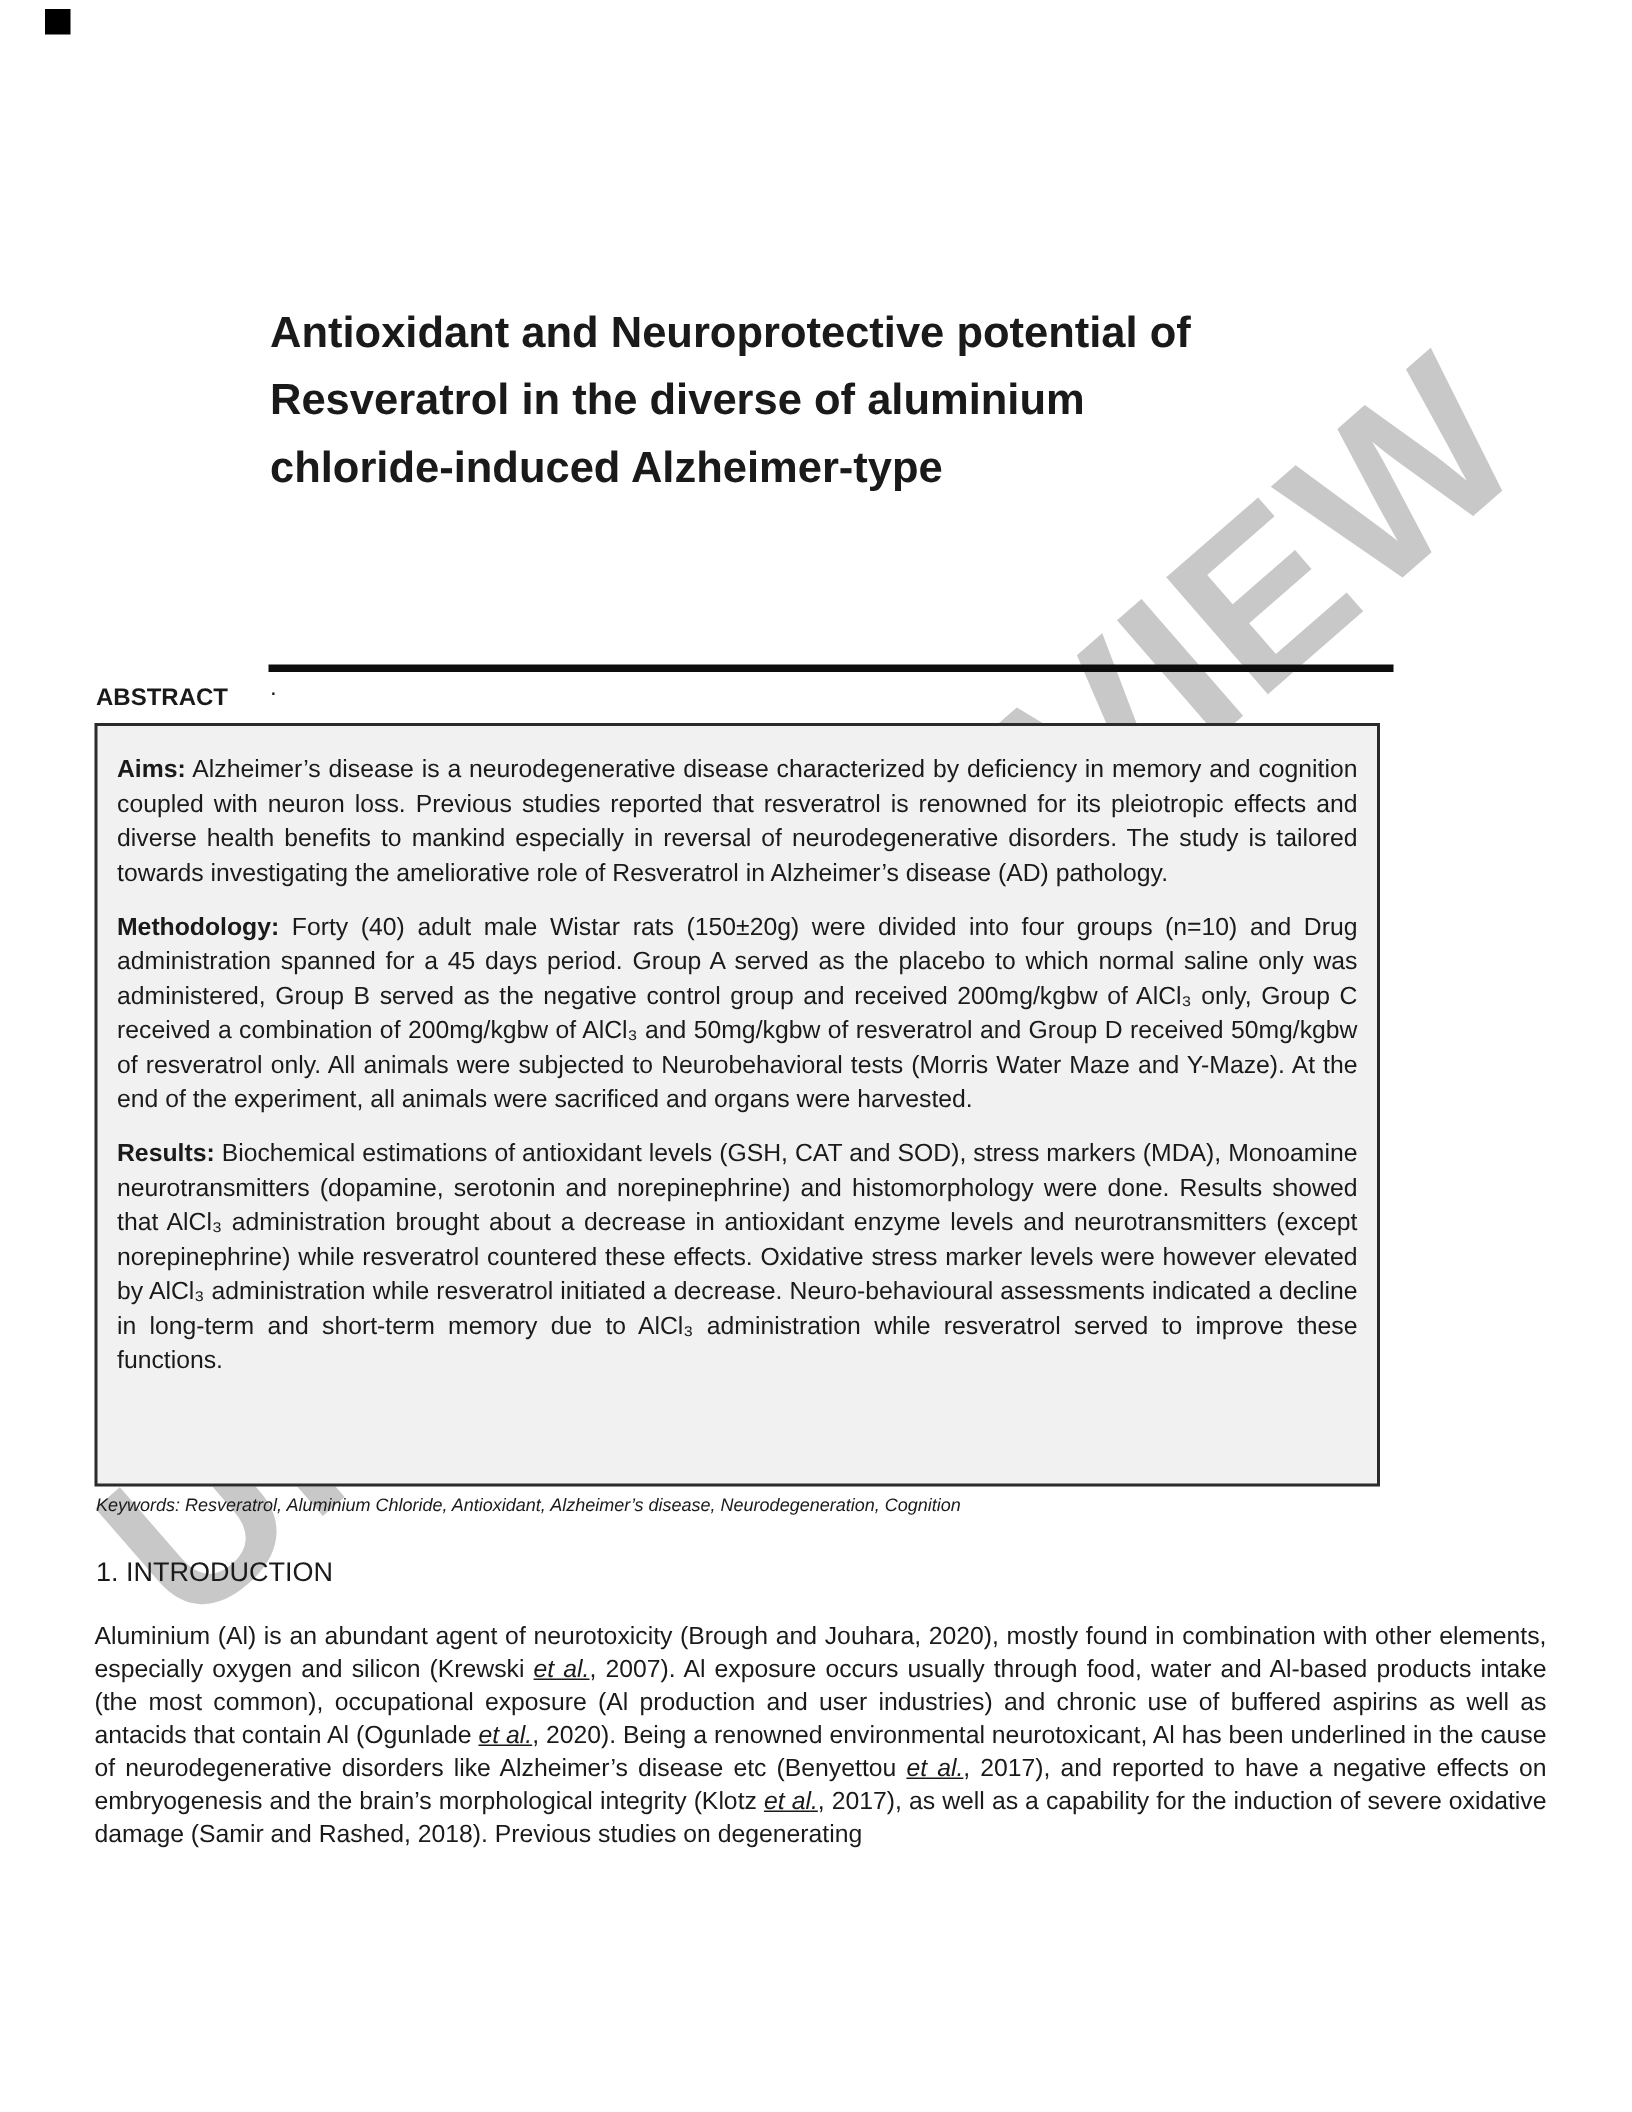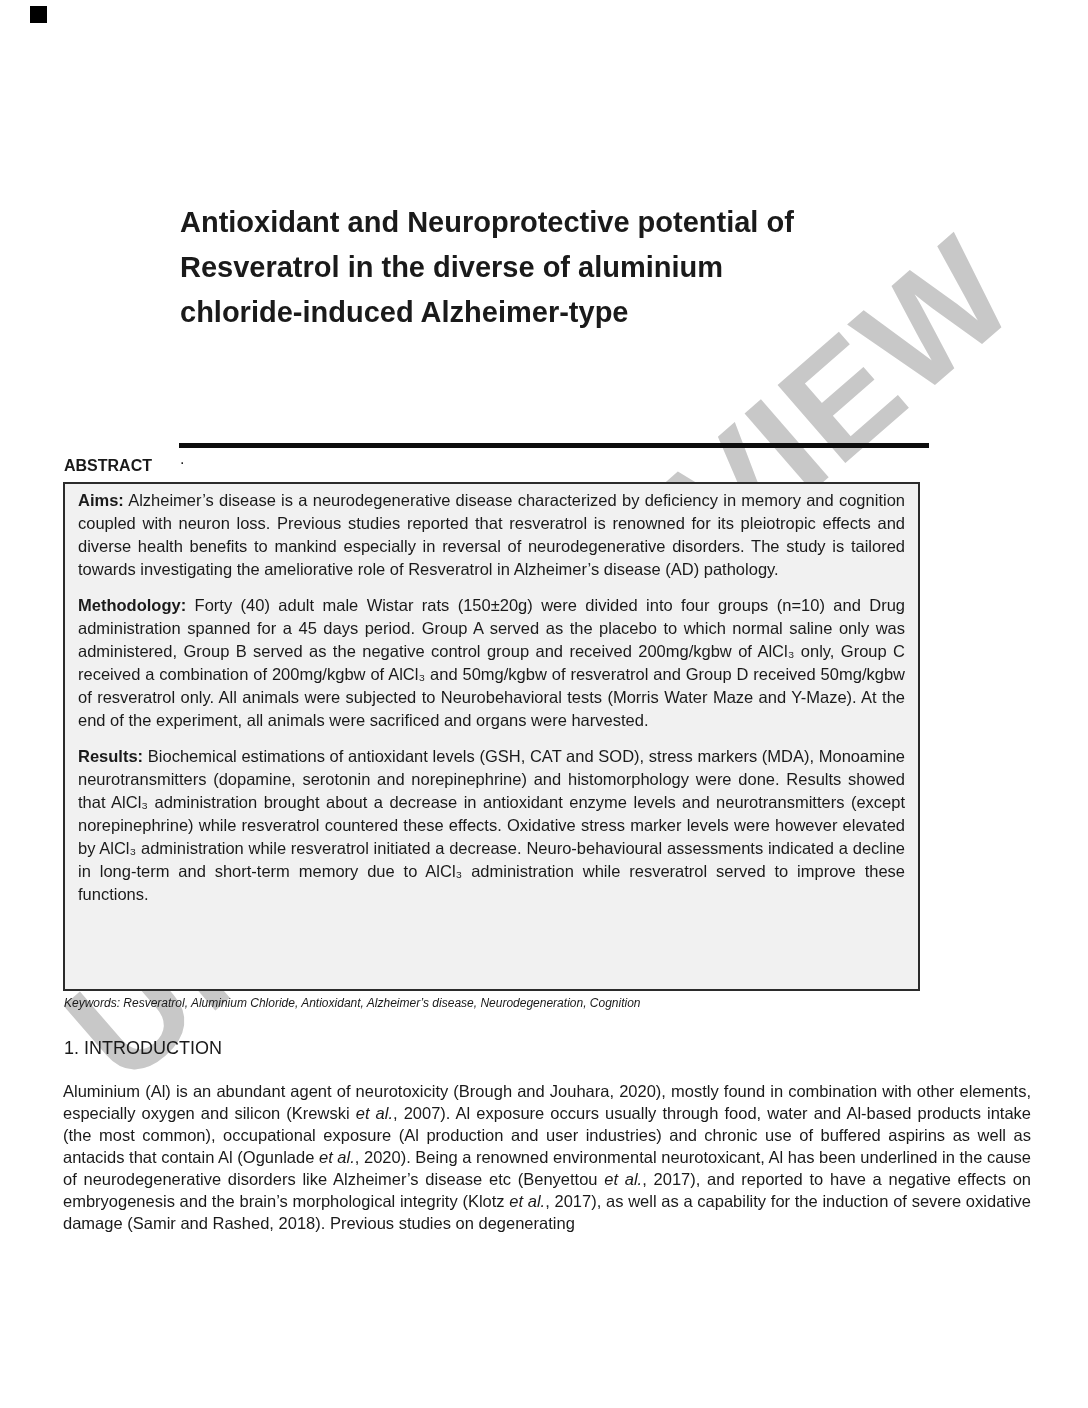--- a/index.html
+++ b/index.html
@@ -80,21 +80,21 @@
   }
   .abstract-box {
     position: absolute;
     left: 63px;
     top: 482px;
     width: 857px;
     height: 509px;
     box-sizing: border-box;
     border: 2px solid #2b2b2b;
     background: #f1f1f1;
-    padding: 5px 13px;
+    padding: 18px 13px;
     overflow: hidden;
     z-index: 1;
   }
   .abstract-box p {
     margin: 0 0 13px 0;
     font-size: 16.5px;
     line-height: 23px;
     text-align: justify;
   }
   .keywords {
@@ -120,21 +120,21 @@
     position: absolute;
     left: 63px;
     top: 1080px;
     width: 968px;
     margin: 0;
     font-size: 16.5px;
     line-height: 22px;
     text-align: justify;
     z-index: 1;
   }
-  .intro-para em { font-style: italic; }
+  .intro-para em { font-style: italic; text-decoration: underline; }
 </style>
 </head>
 <body>
 
 <div class="page">
 
   <div class="watermark" style="color: rgb(200, 200, 200);">UNDER REVIEW</div>
 
   <div class="corner-square"></div>
 

